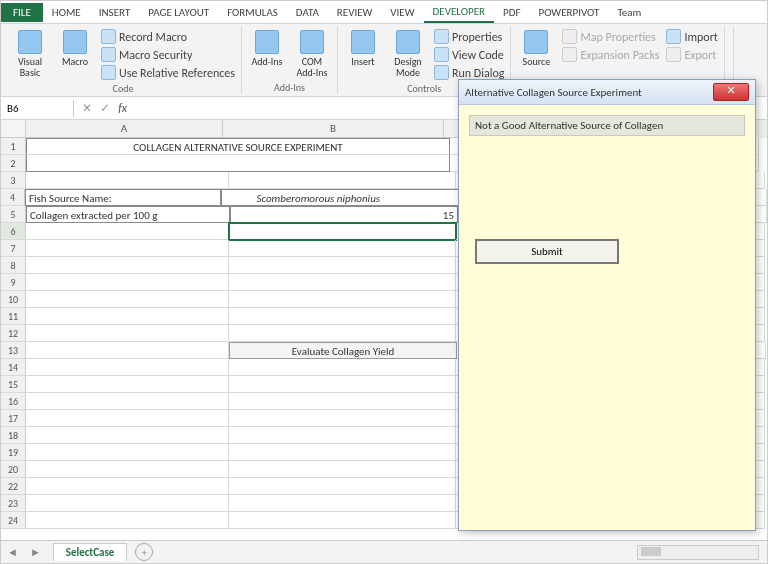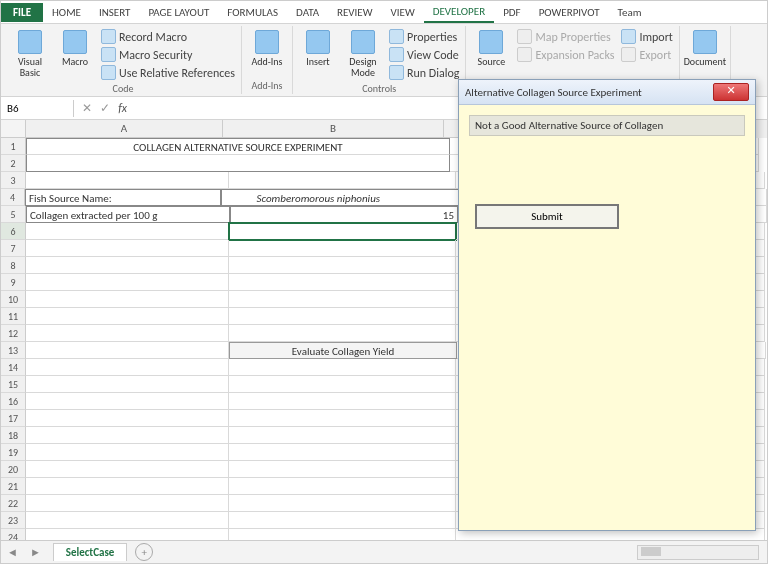--- a/index.html
+++ b/index.html
@@ -1,19 +1,19 @@
 <!DOCTYPE html>
 <html><head>
 <meta charset="utf-8">
 <style>
 html,body{margin:0;padding:0;font-family:"Segoe UI",Calibri,sans-serif;font-size:12px;background:#fff;overflow:hidden}
 .app{width:768px;height:564px;position:relative;background:#fff;border:1px solid #ccc;box-sizing:border-box}
 
 .tabs{display:flex;align-items:center;height:22px;background:#fff;border-bottom:1px solid #d4d4d4}
-.tab-file{background:#217346;color:#fff;padding:3px 12px;font-size:11px;font-weight:bold}
+.tab-file{background:#217346;color:#fff;padding:3px 12px;font-size:11px;font-weight:normal}
 .tab{padding:3px 9px;font-size:11px;color:#444;cursor:pointer}
 .tab.active{color:#217346;border-bottom:2px solid #217346;background:#fff}
 .ribbon{height:68px;background:#f3f3f3;border-bottom:1px solid #d4d4d4;display:flex;padding:2px 4px;gap:0}
 .rgroup{display:flex;flex-direction:column;border-right:1px solid #d9d9d9;padding:2px 4px}
 .rgroup-body{display:flex;flex:1;align-items:flex-start;gap:3px}
 .rgroup-label{text-align:center;font-size:10px;color:#666;padding-top:1px}
 .rbig{display:flex;flex-direction:column;align-items:center;width:40px;cursor:pointer;padding:2px 1px}
 .rbig .ricon{width:22px;height:22px;background:#95c8f0;border:1px solid #6ea8d8;border-radius:2px;margin-bottom:2px}
 .rbig .rlbl{font-size:10px;text-align:center;line-height:11px;color:#333}
 .rsmall{display:flex;flex-direction:column;gap:1px}
@@ -51,21 +51,21 @@
 .stnav{padding:0 6px;color:#888}
 .stab{background:#fff;border:1px solid #ccc;border-bottom:none;padding:2px 12px;font-weight:bold;color:#217346;margin-left:6px}
 .splus{width:16px;height:16px;border:1px solid #aaa;border-radius:50%;display:flex;align-items:center;justify-content:center;margin-left:8px;color:#888}
 .hscroll{position:absolute;right:8px;bottom:3px;width:120px;height:13px;background:#eee;border:1px solid #ccc}
 .hscroll .th{position:absolute;left:3px;top:1px;width:20px;height:9px;background:#ccc}
 
 .dialog{position:absolute;left:457px;top:78px;width:296px;height:450px;background:#fffcd8;border:1px solid #8aa0b8;box-shadow:2px 2px 8px rgba(0,0,0,0.25)}
 .dlg-title{height:24px;background:linear-gradient(#eef3fb,#d6e3f3);border-bottom:1px solid #b6c6da;display:flex;align-items:center;padding:0 6px;font-size:11px;color:#333}
 .dlg-close{margin-left:auto;width:34px;height:16px;background:linear-gradient(#e77,#c33);border:1px solid #a22;border-radius:2px;color:#fff;text-align:center;line-height:14px;font-size:11px;cursor:pointer}
 .dlg-body{padding:10px}
-.dlg-msg{background:#e6e6dc;border:1px solid #c9c9bd;padding:3px 5px;font-size:11px;color:#333;margin-bottom:68px}
+.dlg-msg{background:#e6e6dc;border:1px solid #c9c9bd;padding:3px 5px;font-size:11px;color:#333;margin-bottom:103px}
 .dlg-submit{width:140px;margin:8px 0 0 6px;border:2px solid #777;background:#f4f4ec;text-align:center;padding:4px 0;font-size:11px;cursor:pointer}
 .numr{text-align:right}
 </style>
 </head>
 <body>
 
 <div class="app">
 
   <div class="tabs">
     <div class="tab-file">FILE</div>
@@ -110,20 +110,25 @@
         </div>
       </div>
       <div class="rgroup-label">Code</div>
     </div>
     <div class="rgroup">
       <div class="rgroup-body">
         <div class="rbig">
             <div class="ricon"></div>
             <div class="rlbl">Add-Ins</div>
           </div>
+        <div class="rbig">
+            <div class="ricon"></div>
+            <div class="rlbl">COM
+Add-Ins</div>
+          </div>
       </div>
       <div class="rgroup-label">Add-Ins</div>
     </div>
     <div class="rgroup">
       <div class="rgroup-body">
         <div class="rbig">
             <div class="ricon"></div>
             <div class="rlbl">Insert</div>
           </div>
         <div class="rbig">
@@ -171,26 +176,20 @@
             </div>
           <div class="ritem dim">
               <div class="si"></div>
               <span>Export</span>
             </div>
         </div>
       </div>
       <div class="rgroup-label"></div>
     </div>
     <div class="rgroup">
-      <div class="rgroup-body">
-        <div class="rbig">
-            <div class="ricon"></div>
-            <div class="rlbl">Document</div>
-          </div>
-      </div>
       <div class="rgroup-label"></div>
     </div>
   </div>
 
   <div class="fbar">
     <div class="namebox">B6</div>
     <div class="fx-ctrl">
       <span>✕</span>
       <span>✓</span>
       <span class="fx-fx">fx</span>
@@ -312,26 +311,20 @@
           <div class="cell" style="width: 302px;"></div>
         </div>
         <div class="row">
           <div class="rowhdr">19</div>
           <div class="cell" style="width: 196px;"></div>
           <div class="cell" style="width: 220px;"></div>
           <div class="cell" style="width: 302px;"></div>
         </div>
         <div class="row">
           <div class="rowhdr">20</div>
-          <div class="cell" style="width: 196px;"></div>
-          <div class="cell" style="width: 220px;"></div>
-          <div class="cell" style="width: 302px;"></div>
-        </div>
-        <div class="row">
-          <div class="rowhdr">21</div>
           <div class="cell" style="width: 196px;"></div>
           <div class="cell" style="width: 220px;"></div>
           <div class="cell" style="width: 302px;"></div>
         </div>
         <div class="row">
           <div class="rowhdr">22</div>
           <div class="cell" style="width: 196px;"></div>
           <div class="cell" style="width: 220px;"></div>
           <div class="cell" style="width: 302px;"></div>
         </div>

